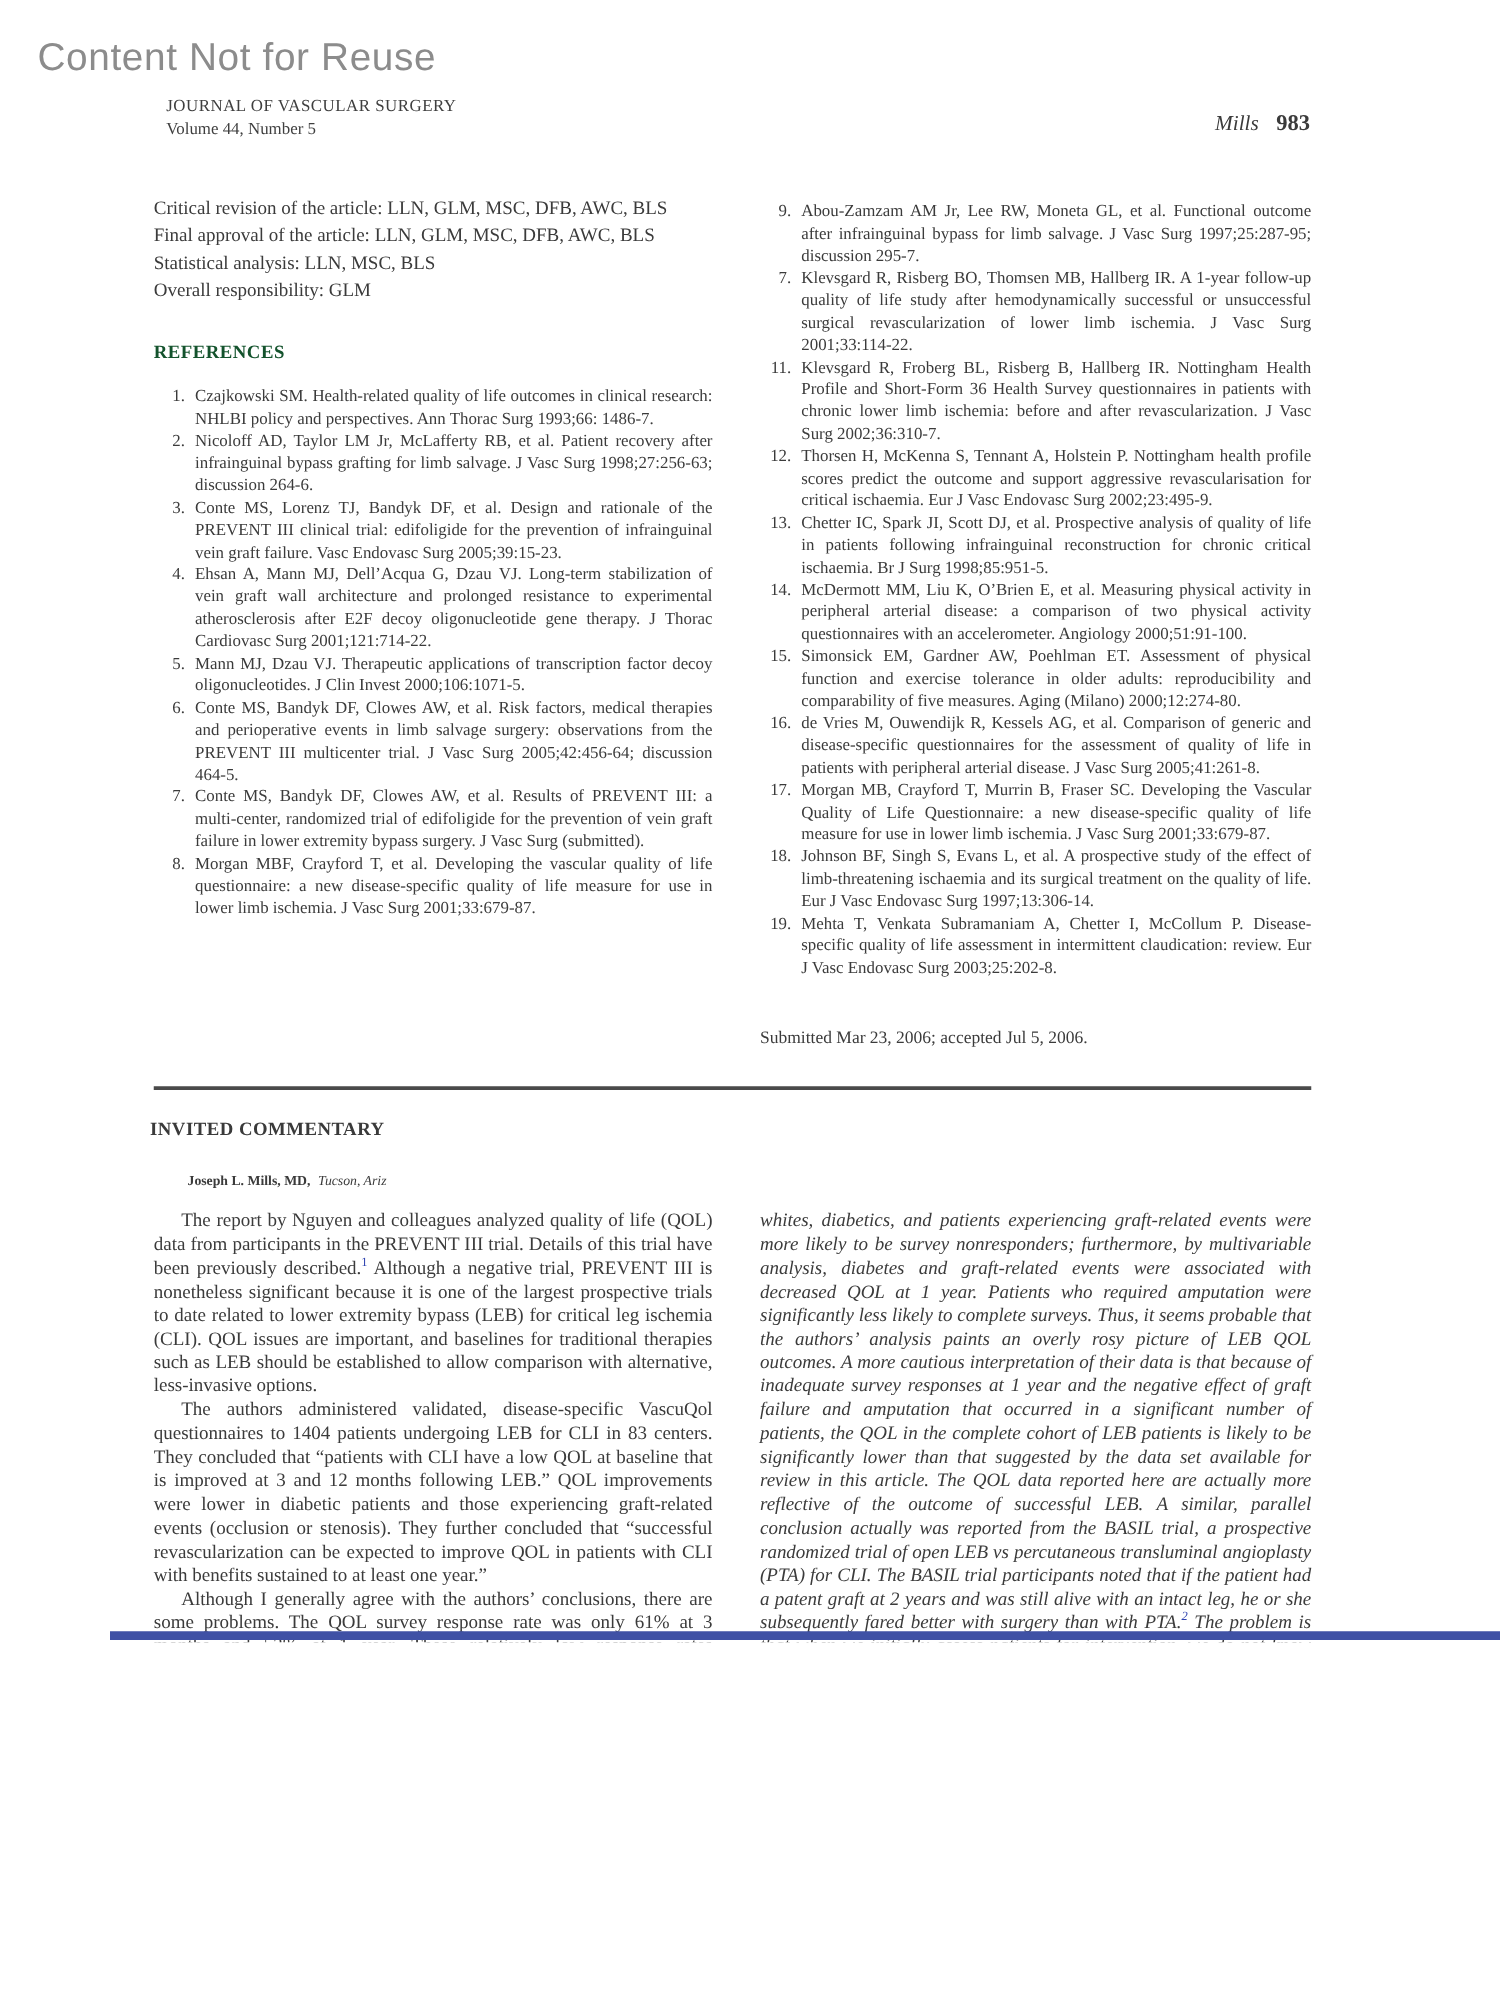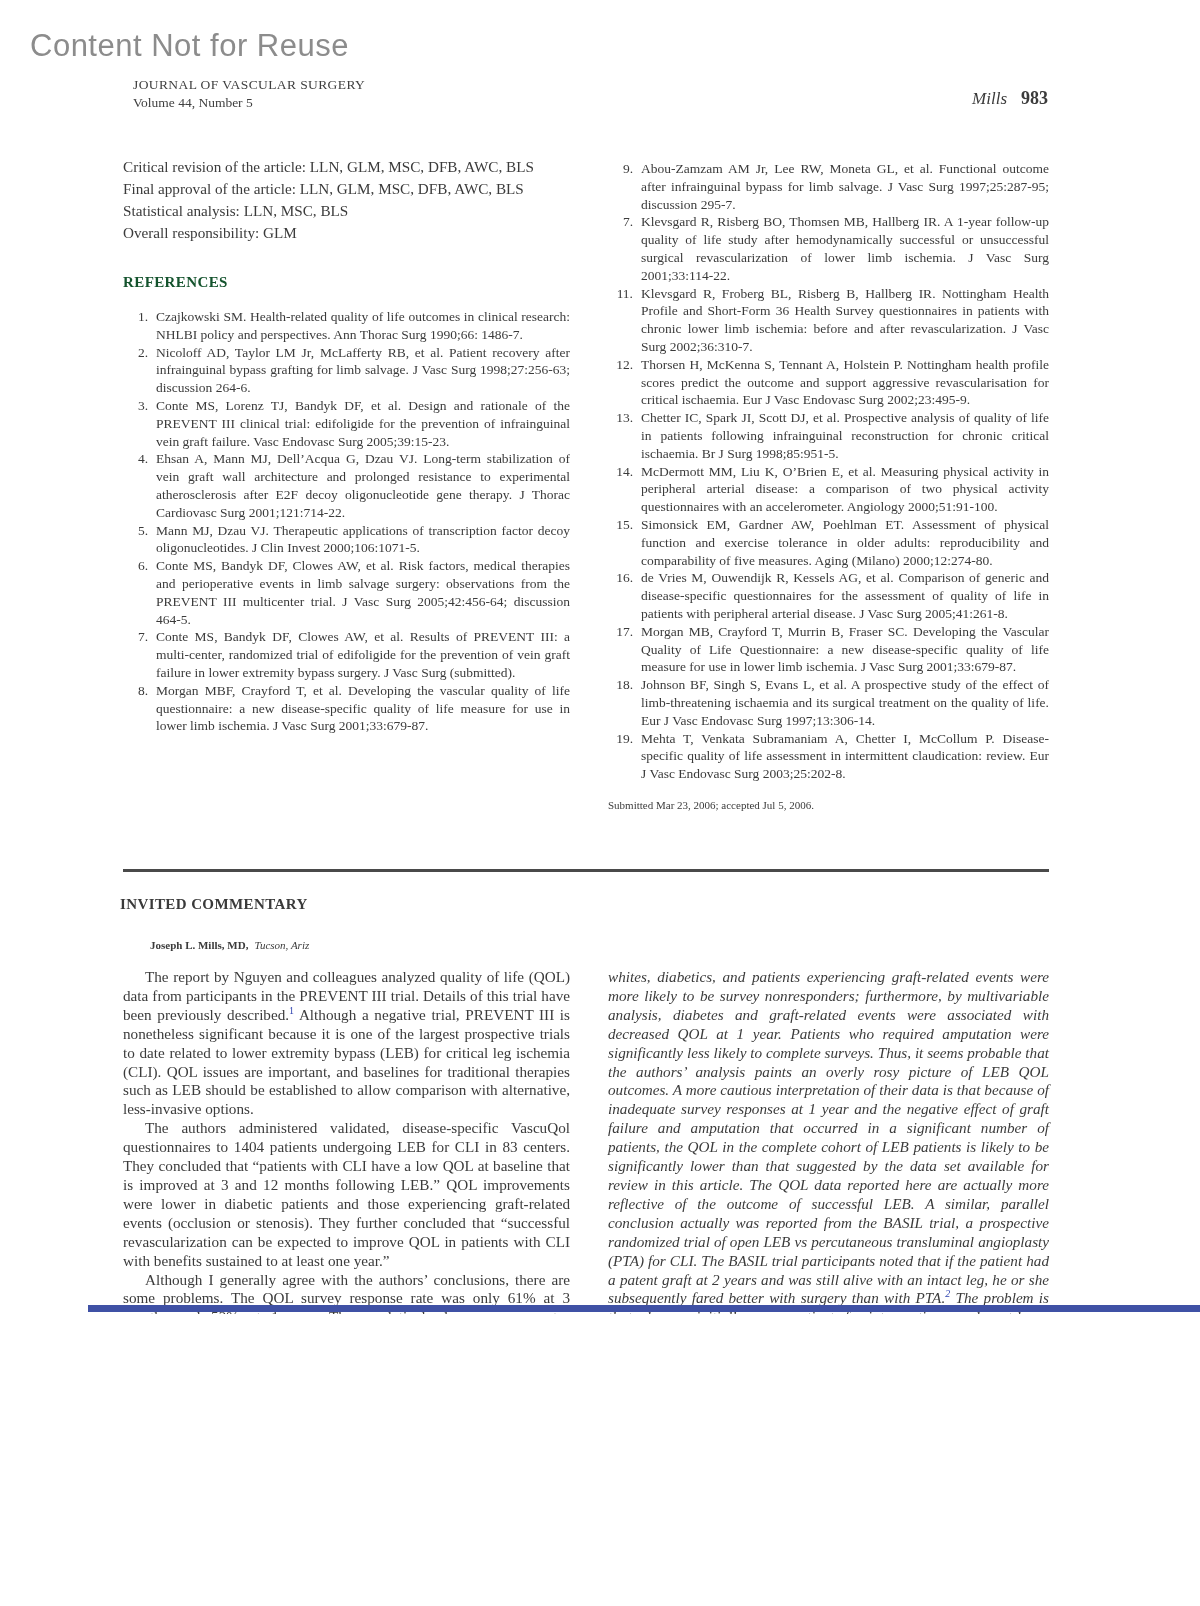--- a/index.html
+++ b/index.html
@@ -26,21 +26,21 @@
   .contribs { font-size:15.2px; line-height:22px; }
   .contrib-line { padding-left:34px; text-indent:-34px; text-align:justify; }
 
   .refs-heading { font-size:15px; font-weight:bold; letter-spacing:0.4px; margin:30px 0 17px 0; color:#14532d; }
 
   ol.refs { list-style:none; font-size:13.5px; line-height:17.8px; }
   li.ref { display:flex; }
   .ref-num { flex:0 0 25px; text-align:right; padding-right:0; }
   .ref-text { flex:1; margin-left:8px; text-align:justify; }
 
-  .submitted { margin-top:16px; font-size:11px; }
+  .submitted { margin-top:40px; font-size:14px; }
 
   .rule { position:absolute; left:123px; top:869px; width:926px; height:2.5px; background:#4a4a4a; }
 
   .commentary-head { position:absolute; left:120px; top:896px; width:700px; }
   .commentary-heading { font-size:15px; font-weight:bold; letter-spacing:0.4px; color:#3a3a3a; }
   .commentary-author { margin-top:26px; padding-left:30px; font-size:11px; }
   .commentary-author .name { font-weight:bold; }
   .commentary-author .loc { font-style:italic; margin-left:6px; }
 
   .commentary-col { font-size:15.2px; line-height:18.9px; }
@@ -75,21 +75,21 @@
       <p class="contrib-line">Final approval of the article: LLN, GLM, MSC, DFB, AWC, BLS</p>
       <p class="contrib-line">Statistical analysis: LLN, MSC, BLS</p>
       <p class="contrib-line">Overall responsibility: GLM</p>
     </div>
 
     <h2 class="refs-heading">REFERENCES</h2>
 
     <ol class="refs">
       <li class="ref">
           <span class="ref-num">1.</span>
-          <span class="ref-text">Czajkowski SM. Health-related quality of life outcomes in clinical research: NHLBI policy and perspectives. Ann Thorac Surg 1990;66: 1486-7.</span>
+          <span class="ref-text">Czajkowski SM. Health-related quality of life outcomes in clinical research: NHLBI policy and perspectives. Ann Thorac Surg 1993;66: 1486-7.</span>
         </li>
       <li class="ref">
           <span class="ref-num">2.</span>
           <span class="ref-text">Nicoloff AD, Taylor LM Jr, McLafferty RB, et al. Patient recovery after infrainguinal bypass grafting for limb salvage. J Vasc Surg 1998;27:256-63; discussion 264-6.</span>
         </li>
       <li class="ref">
           <span class="ref-num">3.</span>
           <span class="ref-text">Conte MS, Lorenz TJ, Bandyk DF, et al. Design and rationale of the PREVENT III clinical trial: edifoligide for the prevention of infrainguinal vein graft failure. Vasc Endovasc Surg 2005;39:15-23.</span>
         </li>
       <li class="ref">

